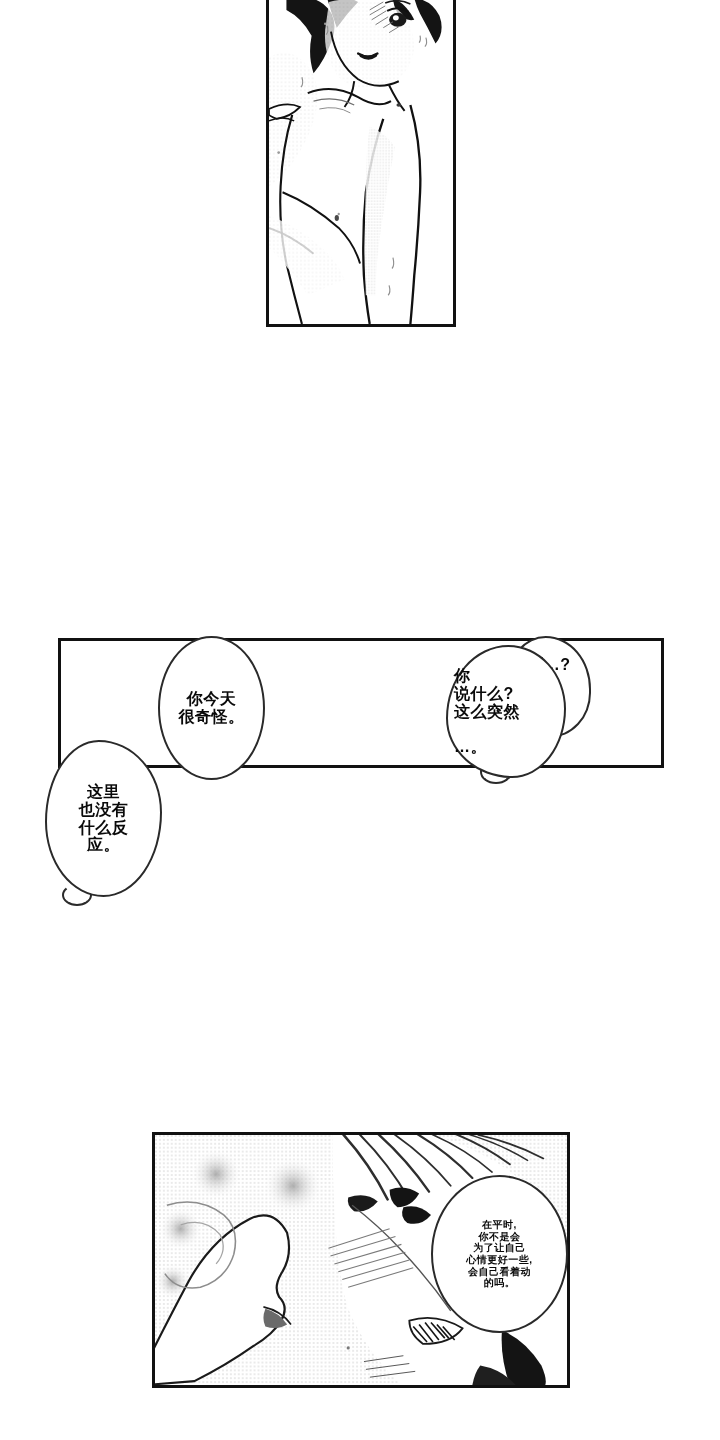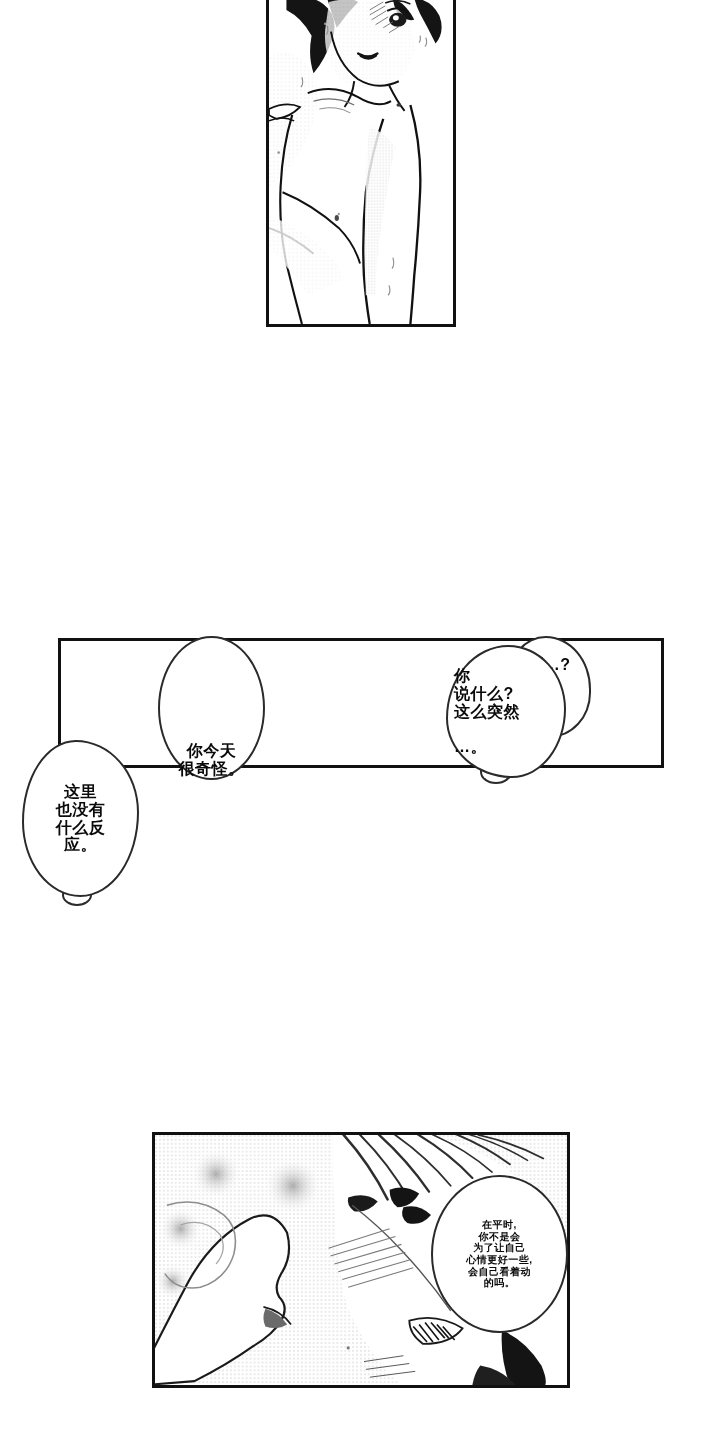--- a/index.html
+++ b/index.html
@@ -79,40 +79,39 @@
   .bubble.blobB    { border-radius: 48% 56% 52% 44% / 46% 54% 46% 54%; }
   .bubble.blobC    { border-radius: 46% 54% 50% 50% / 52% 46% 54% 48%; }
   .bubble .txt { display: block; width: 100%; }
 
   
   #bubble-1 {               
     left: 158px; top: 636px;
     width: 107px; height: 144px;
     font-size: 16px;
     z-index: 40;
-    align-items: flex-end;
   }
   #bubble-2 {               
     left: 446px; top: 645px;
     width: 120px; height: 133px;
     font-size: 16px;
     z-index: 42;
     padding-right: 4px;
   }
   #bubble-2 .txt { text-align: left; padding-left: 6px; }
   #bubble-2b {              
     left: 507px; top: 636px;
     width: 84px; height: 102px;
     font-size: 16px;
     z-index: 41;
     align-items: flex-start;
     padding-top: 18px;
   }
   #bubble-3 {               
-    left: 22px; top: 740px;
+    left: 45px; top: 740px;
     width: 117px; height: 157px;
     font-size: 16px;
     z-index: 43;
   }
   #bubble-4 {               
     left: 431px; top: 1175px;
     width: 137px; height: 158px;
     font-size: 10px;
     line-height: 1.16;
     z-index: 44;

